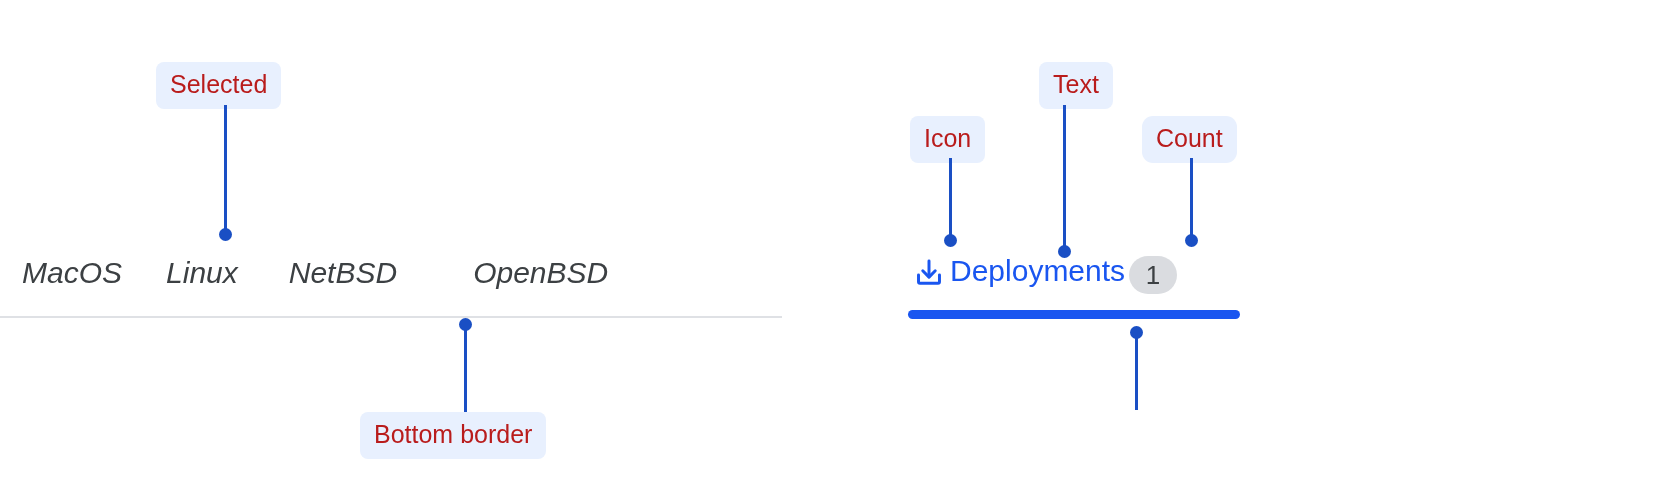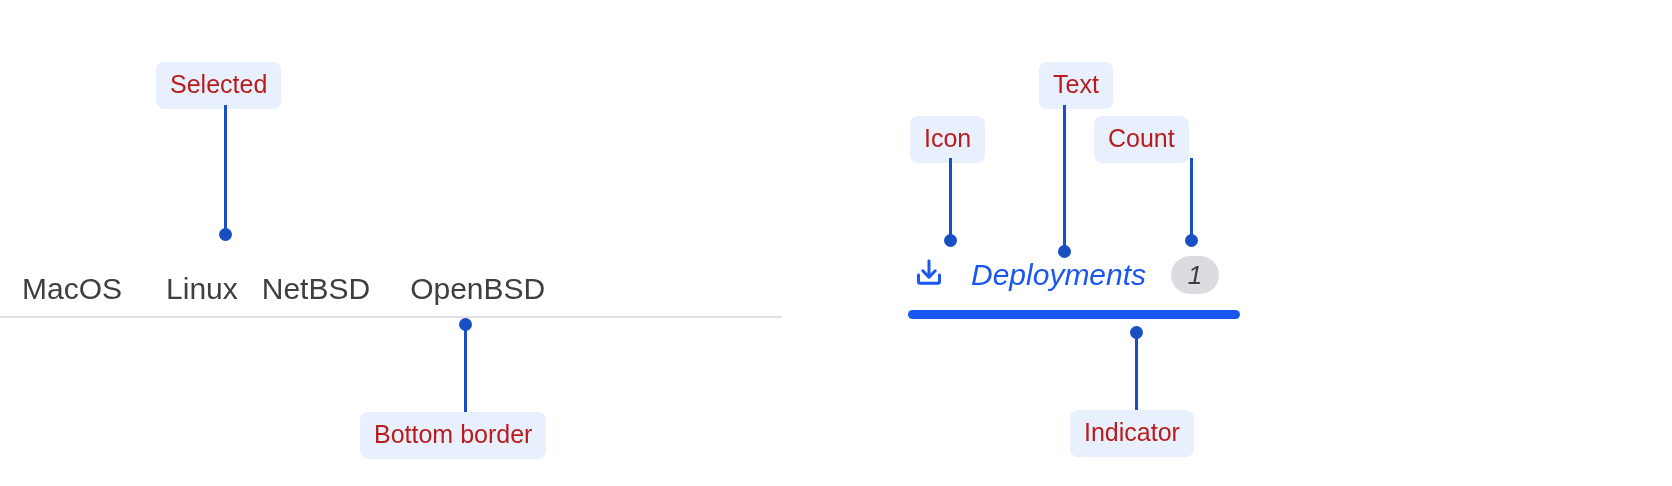--- a/index.html
+++ b/index.html
@@ -52,23 +52,24 @@
     left: 0px;
     top: 252px;
     width: 782px;
     height: 66px;
     border-bottom: 2px solid #dfe1e5;
     box-sizing: border-box;
   }
   #tabs-left .tabrow {
     position: absolute;
     left: 0;
-    top: 16px;
+    top: 0;
     display: flex;
     align-items: flex-start;
+    font-style: italic;
   }
   .tab {
     position: relative;
     font-size: 30px;
     line-height: 1;
     color: #3c4043;
     padding: 6px 0 0 0;
     white-space: nowrap;
     font-family: "Liberation Sans", sans-serif;
   }
@@ -85,24 +86,22 @@
 
   
   #tab-right {
     position: absolute;
     left: 912px;
     top: 252px;
     height: 66px;
   }
   #tab-right .inner {
     display: flex;
-    align-items: center;
-    gap: 25px;
+    gap: 4px;
     padding: 4px 0 0 0;
-    font-style: italic;
   }
   #dl-icon { display: block; }
   #deployments-label {
     font-size: 30px;
     line-height: 1;
     color: #1a56f0;
     white-space: nowrap;
     font-family: "Liberation Sans", sans-serif;
   }
   #count-badge {
@@ -139,57 +138,56 @@
   <div class="leader-dot" style="left:219px; top:228px;"></div>
 
   <div id="tabs-left">
     <div class="tabrow">
       <div class="tab" style="margin-left:22px;">
         <span>MacOS</span>
       </div>
       <div class="tab" style="margin-left:44px;">
         <span>Linux</span>
       </div>
-      <div class="tab" style="margin-left:24px;text-align:center;">
+      <div class="tab" style="margin-left:51px;text-align:center;">
         <span>NetBSD</span>
       </div>
-      <div class="tab" style="margin-left:40px;">
+      <div class="tab" style="margin-left:76px;">
         <span>OpenBSD</span>
       </div>
     </div>
   </div>
 
   <div class="leader-dot" style="left:459px; top:318px;"></div>
   <div class="leader" style="left:464px; top:324px; height:90px;"></div>
   <div class="callout" style="left:360px; top:412px;">Bottom border</div>
 
   <div class="callout" style="left:910px; top:116px;">Icon</div>
   <div class="leader" style="left:949px; top:158px; height:80px;"></div>
   <div class="leader-dot" style="left:944px; top:234px;"></div>
 
   <div class="callout" style="left:1028px; top:62px;margin-left:11px;">Text</div>
   <div class="leader" style="left:1063px; top:105px; height:145px;"></div>
   <div class="leader-dot" style="left:1058px; top:245px;"></div>
 
-  <div class="callout" style="left:1094px; top:116px;">Count</div>
+  <div class="callout" style="left:1142px; top:116px;border-radius:11px;">Count</div>
   <div class="leader" style="left:1190px; top:158px; height:80px;"></div>
   <div class="leader-dot" style="left:1185px; top:234px;"></div>
 
   <div id="tab-right">
     <div class="inner">
       <span id="dl-icon">
         <svg width="34" height="34" viewBox="0 0 24 24" fill="none" stroke="#1a56f0" stroke-width="2.1" stroke-linecap="round" stroke-linejoin="round">
           <path d="M12 3.5 L12 14.5"></path>
           <path d="M7.6 10.4 L12 14.9 L16.4 10.4"></path>
           <path d="M4.6 13.4 L4.6 18.2 A1 1 0 0 0 5.6 19.2 L18.4 19.2 A1 1 0 0 0 19.4 18.2 L19.4 13.4"></path>
         </svg>
       </span>
       <span id="deployments-label">Deployments</span>
       <span id="count-badge">1</span>
     </div>
   </div>
   <div id="right-indicator"></div>
 
   <div class="leader-dot" style="left:1130px; top:326px;"></div>
   <div class="leader" style="left:1135px; top:332px; height:78px;"></div>
-  <div class="callout" style="left:1070px; top:410px;">Indicator</div>
 
 </div>
 
 </body></html>

